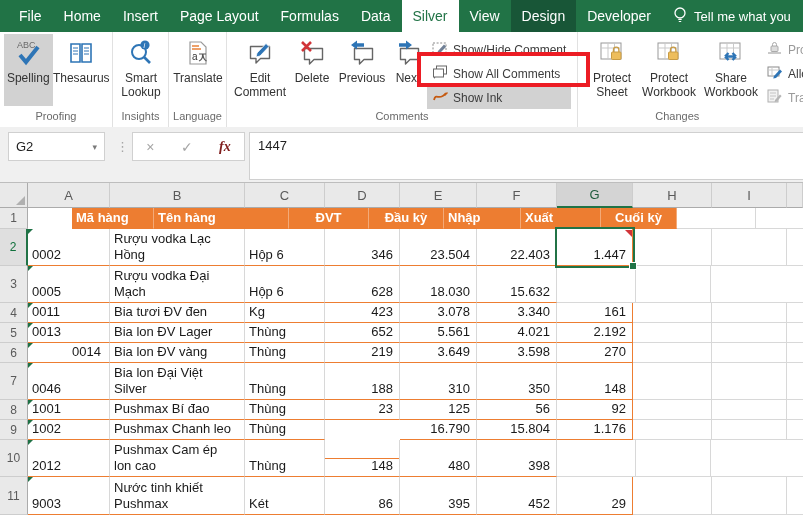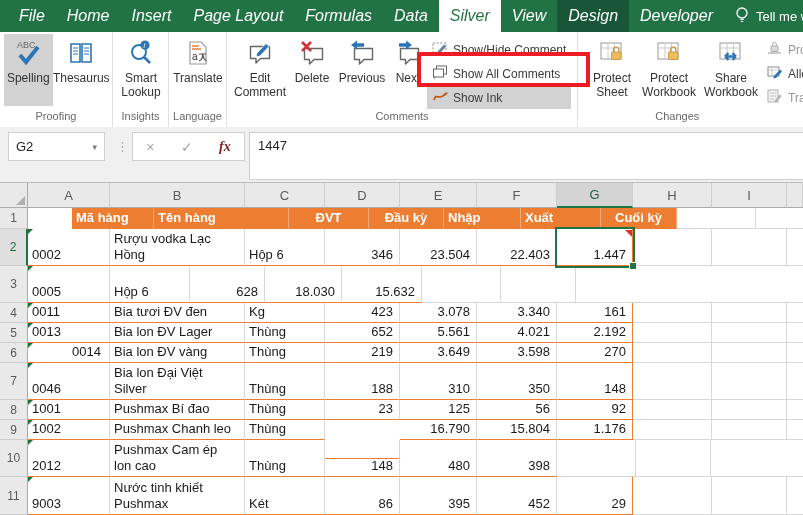--- a/index.html
+++ b/index.html
@@ -1,20 +1,20 @@
 <!DOCTYPE html>
 <html><head>
 <meta charset="utf-8">
 <style>
   html,body{margin:0;padding:0;}
   body{width:803px;height:515px;position:relative;overflow:hidden;background:#fff;
        font-family:"Liberation Sans","DejaVu Sans",sans-serif;-webkit-font-smoothing:antialiased;}
   
   .tabbar{position:absolute;top:0;left:0;right:0;height:32px;background:#217346;display:flex;align-items:stretch;}
-  .tab{display:flex;align-items:center;padding:4px 11px;color:#fff;font-size:16px;cursor:default;white-space:nowrap;font-style:italic;}
+  .tab{display:flex;align-items:center;padding:4px 11px;color:#fff;font-size:14px;cursor:default;white-space:nowrap;}
   .tab.file{margin-left:8px;}
   .tab.active{background:#fff;color:#217346;}
   .tab.contextual{background:#185637;}
   .tellme{display:flex;align-items:center;gap:6px;color:#fff;font-size:13px;padding-left:10px;white-space:nowrap;}
   
   .ribbon{position:absolute;top:32px;left:0;right:0;height:95px;background:#fff;border-bottom:1px solid #d2d0ce;display:flex;z-index:1;}
   .group{position:relative;border-right:1px solid #e1e1e1;display:flex;flex-direction:column;flex:0 0 auto;}
   .gc{flex:1;display:flex;align-items:flex-start;padding:2px 2px 0 4px;}
   .group-label{height:18px;font-size:11px;color:#6a6a6a;text-align:center;line-height:14px;}
   .bigbtn{display:flex;flex-direction:column;align-items:center;padding-top:3px;height:72px;font-size:12px;color:#333;
@@ -362,20 +362,23 @@
       </div>
       <div class="cell" style="width: 79px; flex: 0 0 79px;"></div>
       <div class="cell" style="width: 75px; flex: 0 0 75px;"></div>
       <div class="cell" style="flex: 1 1 auto; border-right: none;"></div>
     </div>
     <div class="grow" style="height: 37px;">
       <div class="rhcell">3</div>
       <div class="cell ob err" style="width: 82px; flex: 0 0 82px;">
         <span class="inner">0005</span>
       </div>
+      <div class="cell ob wrap" style="width: 135px; flex: 0 0 135px;">
+        <span class="inner">Rượu vodka Đại Mạch</span>
+      </div>
       <div class="cell ob" style="width: 80px; flex: 0 0 80px;">
         <span class="inner">Hộp 6</span>
       </div>
       <div class="cell ob num" style="width: 75px; flex: 0 0 75px;">
         <span class="inner">628</span>
       </div>
       <div class="cell ob num" style="width: 77px; flex: 0 0 77px;">
         <span class="inner">18.030</span>
       </div>
       <div class="cell ob num" style="width: 80px; flex: 0 0 80px;">

